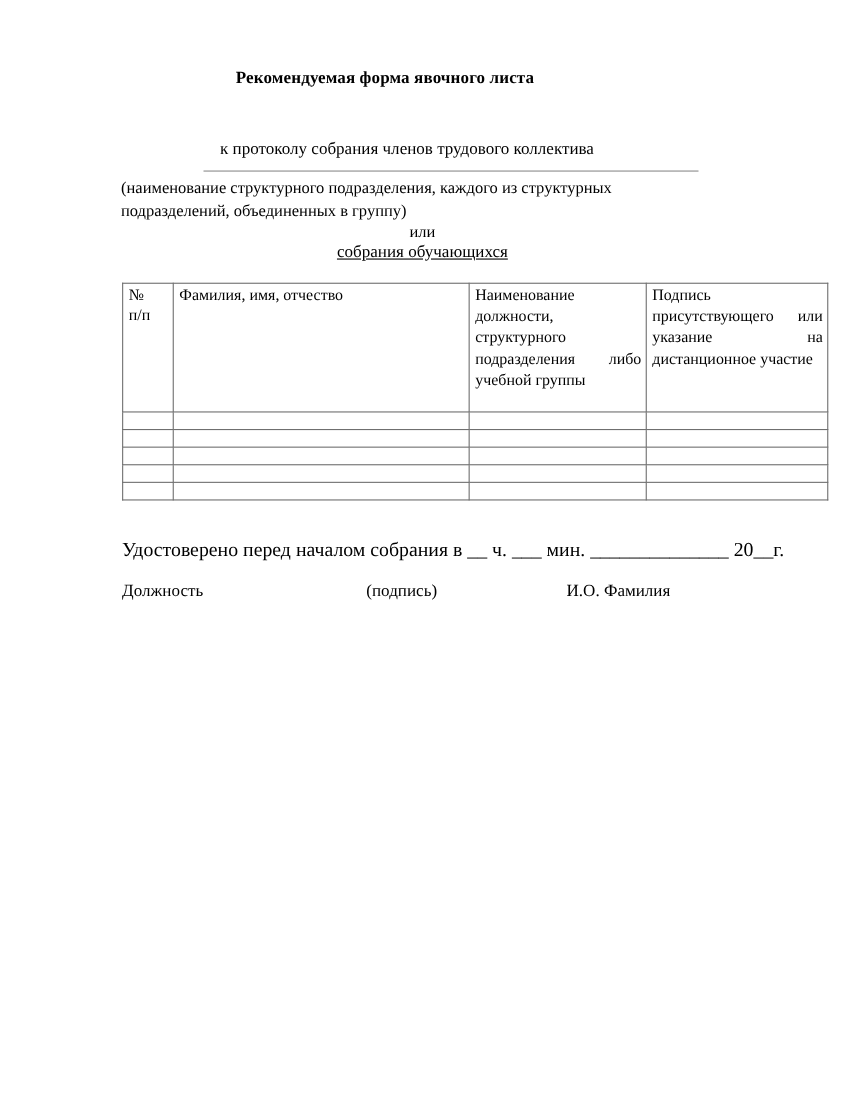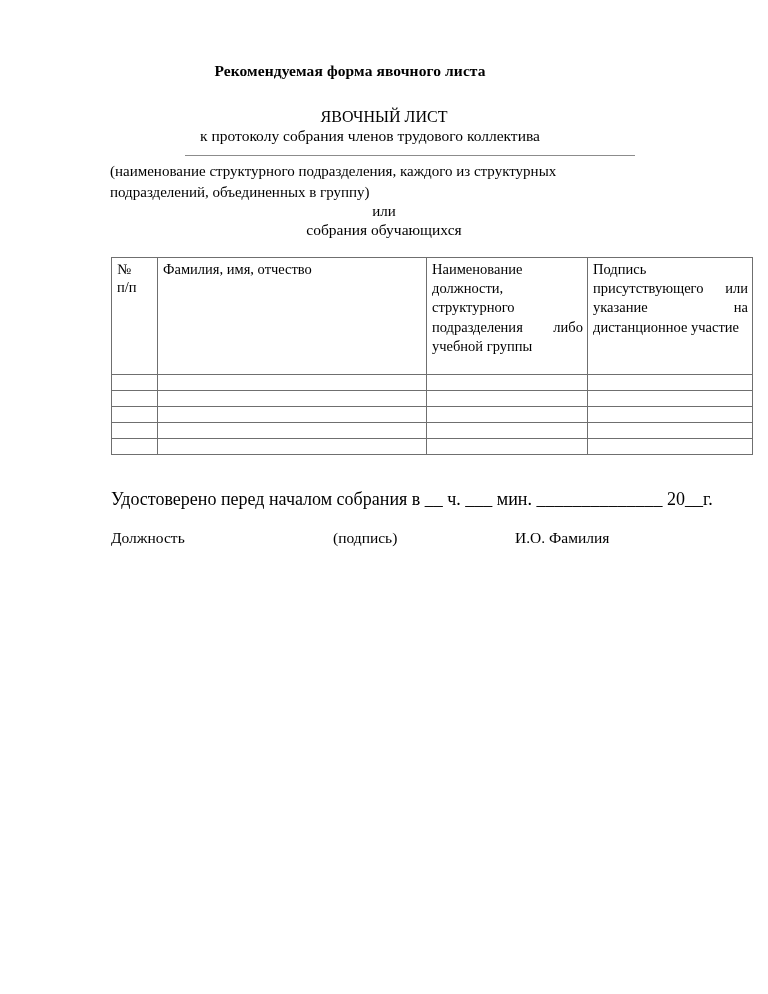--- a/index.html
+++ b/index.html
@@ -85,20 +85,21 @@
     font-weight: normal;
   }
 
   .students-line {
     position: absolute;
     top: 221px;
     left: 0;
     width: 768px;
     text-align: center;
     font-size: 15.5px;
+    text-decoration: underline;
   }
 
   
   .attendance-table {
     position: absolute;
     top: 257px;
     left: 111px;
     width: 601px;
     border-collapse: collapse;
     table-layout: fixed;
@@ -141,21 +142,20 @@
   .sig-row .sig-word  { position: absolute; left: 222px; top: 0; }
   .sig-row .sig-fio   { position: absolute; left: 404px; top: 0; }
 </style>
 </head>
 <body>
 
 <div class="page">
 
   <div class="doc-title">Рекомендуемая форма явочного листа</div>
 
-  <div class="form-name">ЯВОЧНЫЙ ЛИСТ</div>
 
   <div class="form-sub">к протоколу собрания членов трудового коллектива</div>
 
   <div class="fill-rule"></div>
 
   <div class="caption">(наименование структурного подразделения, каждого из структурных подразделений, объединенных в группу)</div>
 
   <div class="or-word">или</div>
 
   <div class="students-line">собрания обучающихся</div>

